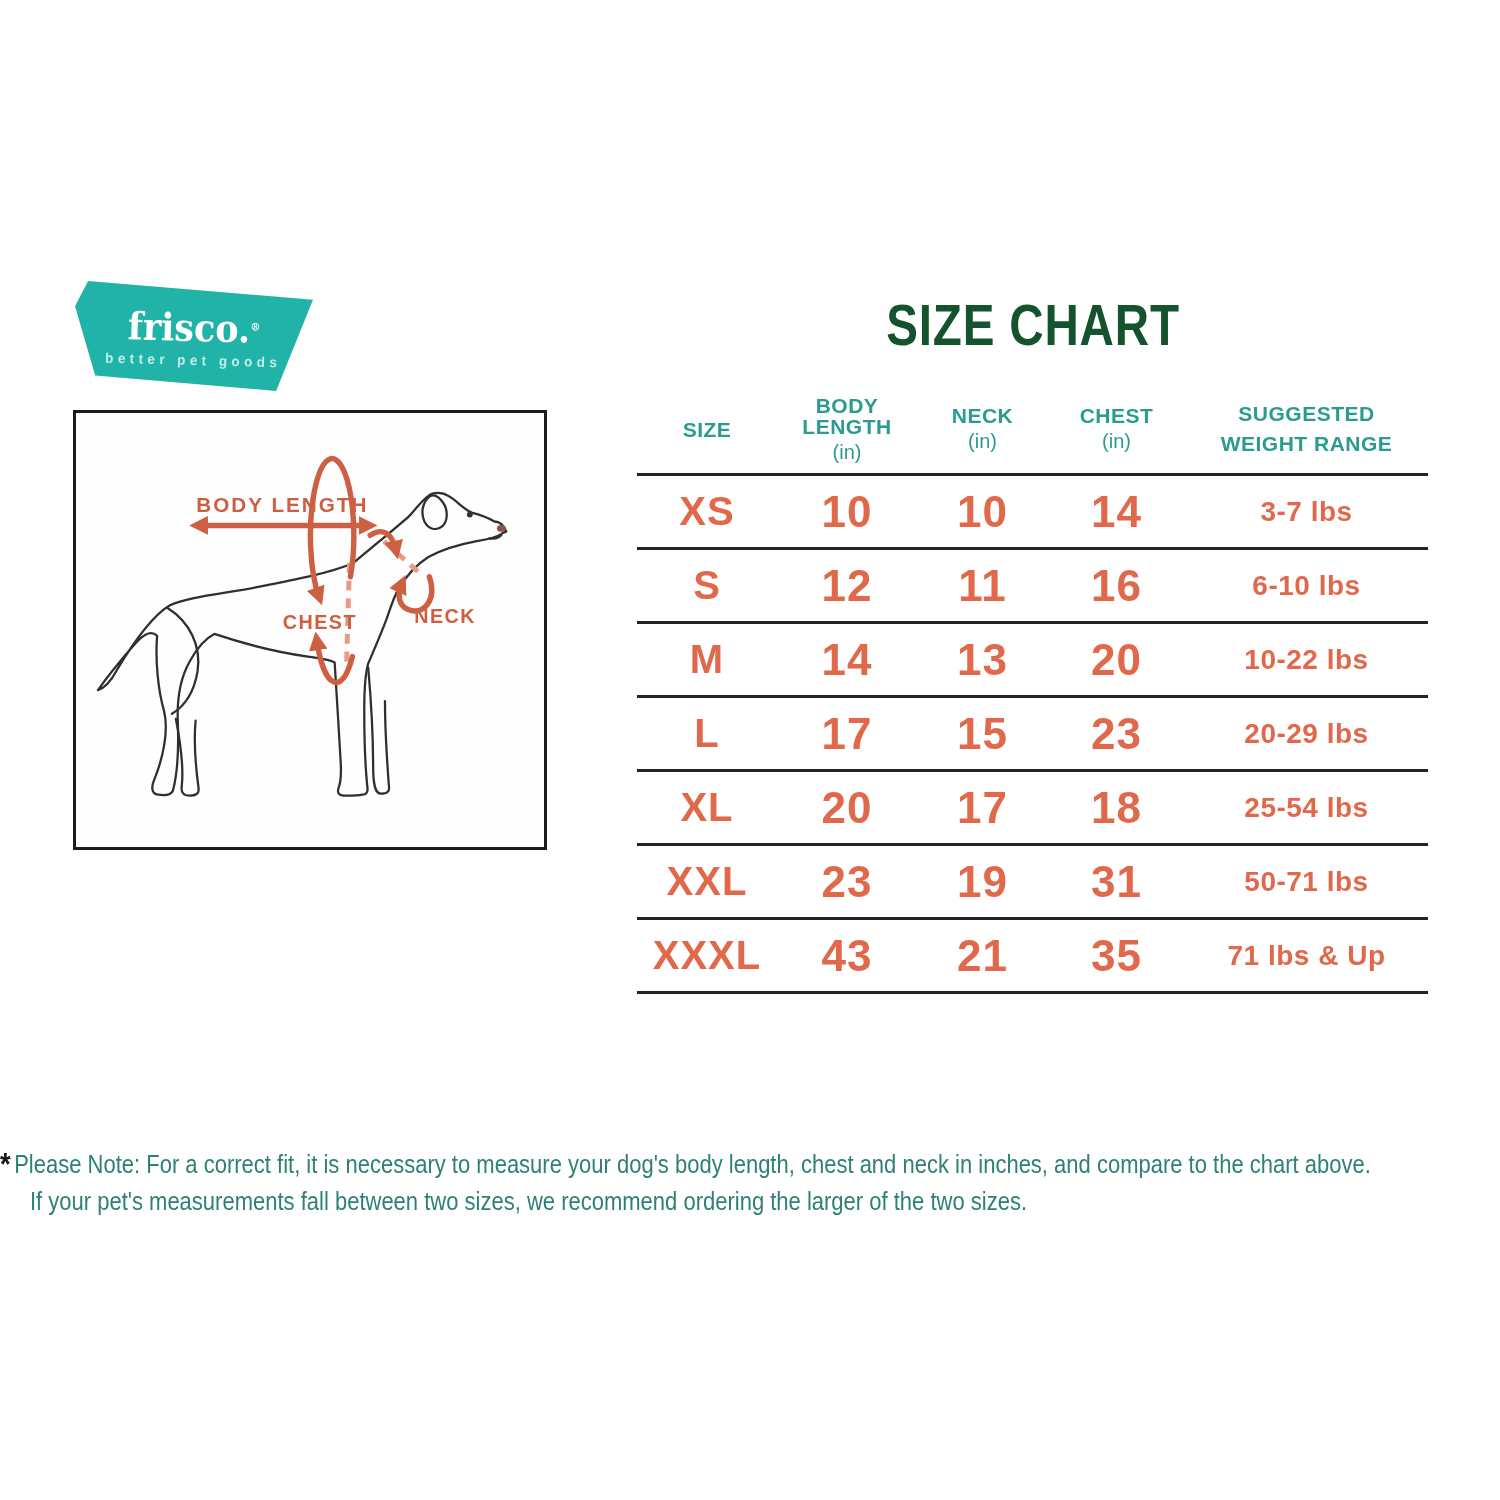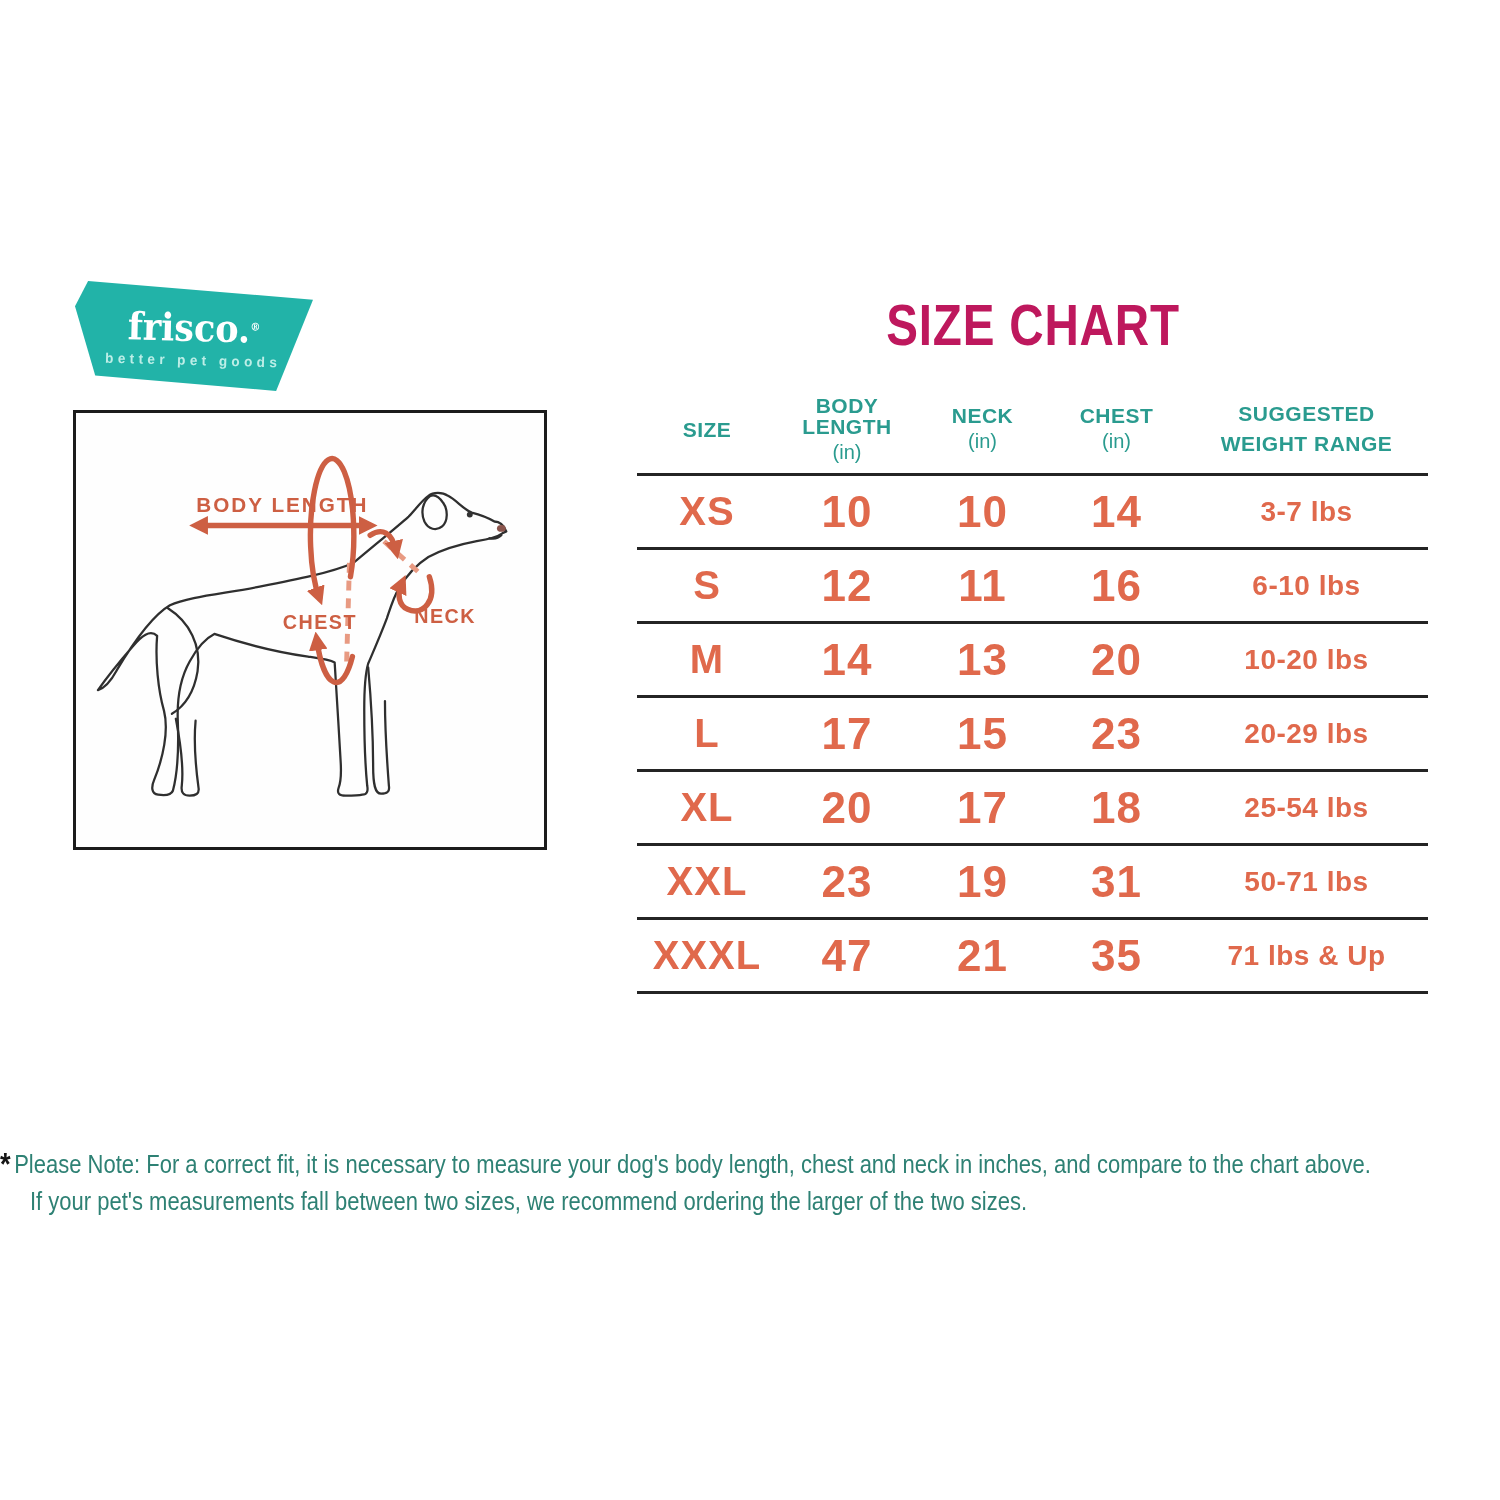--- a/index.html
+++ b/index.html
@@ -11,21 +11,21 @@
         clip-path:polygon(5.5% 0%,100% 17%,84.5% 100%,8.5% 86%,0% 23%);
         display:flex;align-items:center;justify-content:center;}
   .logo-inner{transform:rotate(1.5deg);text-align:center;padding-top:4px;}
   .logo-brand{font-family:"DejaVu Serif",serif;font-weight:bold;color:#ffffff;
               font-size:38px;line-height:38px;transform:scaleX(.92);}
   .logo-reg{font-size:11px;vertical-align:top;position:relative;top:-2px;}
   .logo-tagline{margin-top:5px;font-size:14px;letter-spacing:4.5px;color:#bdeee7;
                 font-weight:bold;transform:scaleX(.97);}
 
   
-  .title{position:absolute;left:637px;top:291px;width:791px;text-align:center;color:#be185d;
+  .title{position:absolute;left:637px;top:291px;width:791px;text-align:center;color:#14532d;
          font-weight:bold;font-size:58px;}
   .title-inner{display:inline-block;transform:scaleX(.82);letter-spacing:1px;}
 
   
   .dog-box{position:absolute;left:73px;top:410px;width:474px;height:440px;
            border:3px solid #1c1c1c;box-sizing:border-box;background:#fefefe;}
   .dog-box svg{display:block;width:100%;height:100%;}
   .ann-label{font-family:"Liberation Sans",sans-serif;font-weight:bold;fill:#cd5f43;}
 
   
@@ -174,21 +174,21 @@
           <div class="tcell num">12</div>
           <div class="tcell num">11</div>
           <div class="tcell num">16</div>
           <div class="tcell wt">6-10 lbs</div>
         </div>
         <div class="trow">
           <div class="tcell sz">M</div>
           <div class="tcell num">14</div>
           <div class="tcell num">13</div>
           <div class="tcell num">20</div>
-          <div class="tcell wt">10-20 lbs</div>
+          <div class="tcell wt">10-22 lbs</div>
         </div>
         <div class="trow">
           <div class="tcell sz">L</div>
           <div class="tcell num">17</div>
           <div class="tcell num">15</div>
           <div class="tcell num">23</div>
           <div class="tcell wt">20-29 lbs</div>
         </div>
         <div class="trow">
           <div class="tcell sz">XL</div>
@@ -199,21 +199,21 @@
         </div>
         <div class="trow">
           <div class="tcell sz">XXL</div>
           <div class="tcell num">23</div>
           <div class="tcell num">19</div>
           <div class="tcell num">31</div>
           <div class="tcell wt">50-71 lbs</div>
         </div>
         <div class="trow">
           <div class="tcell sz">XXXL</div>
-          <div class="tcell num">47</div>
+          <div class="tcell num">43</div>
           <div class="tcell num">21</div>
           <div class="tcell num">35</div>
           <div class="tcell wt">71 lbs &amp; Up</div>
         </div>
       </div>
   </div>
 
   <div class="note">
     <div class="note-line"><span class="asterisk">*</span><span>Please Note: For a correct fit, it is necessary to measure your dog's body length, chest and neck in inches, and compare to the chart above.</span></div>
     <div class="note-line second">If your pet's measurements fall between two sizes, we recommend ordering the larger of the two sizes.</div>

